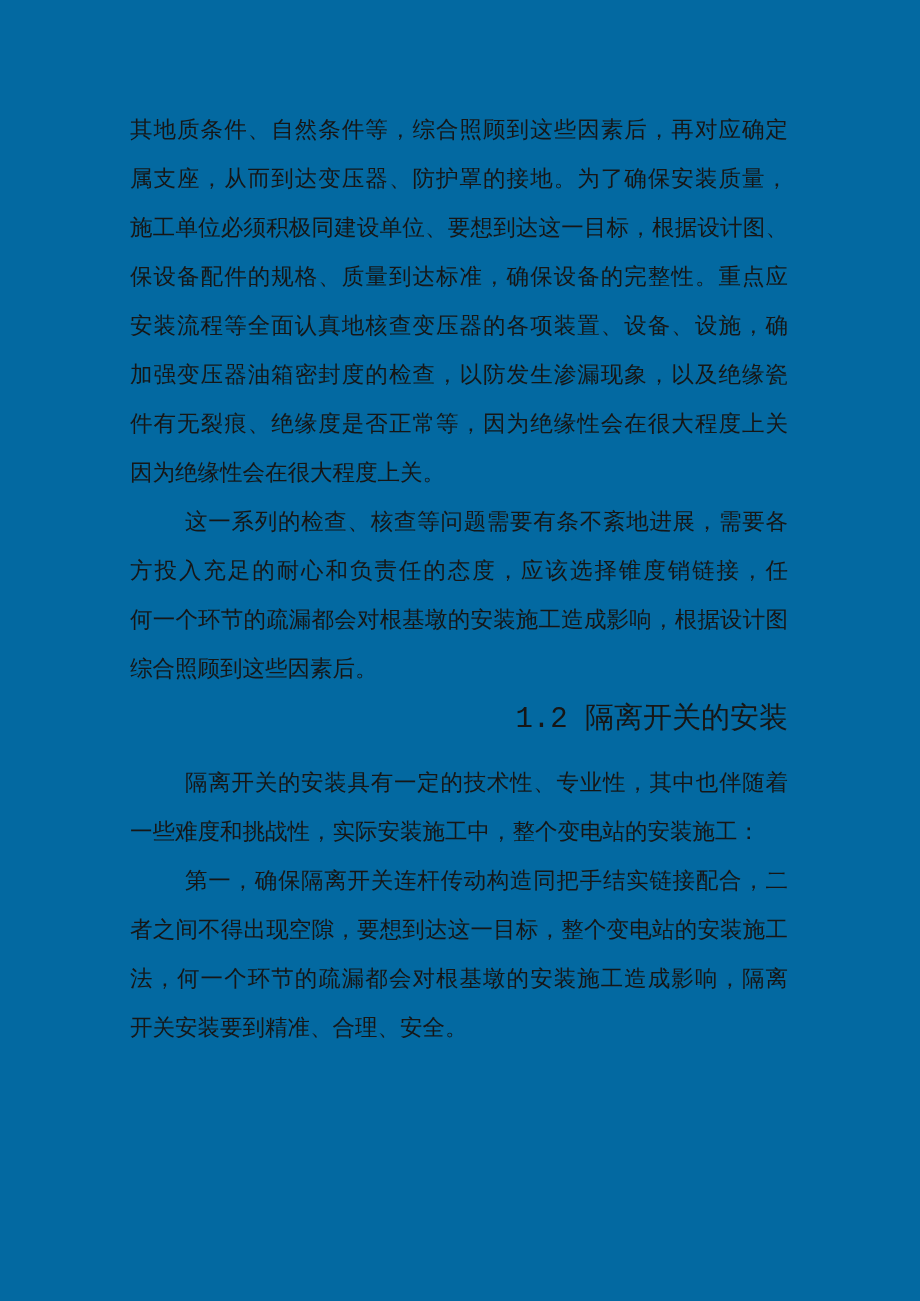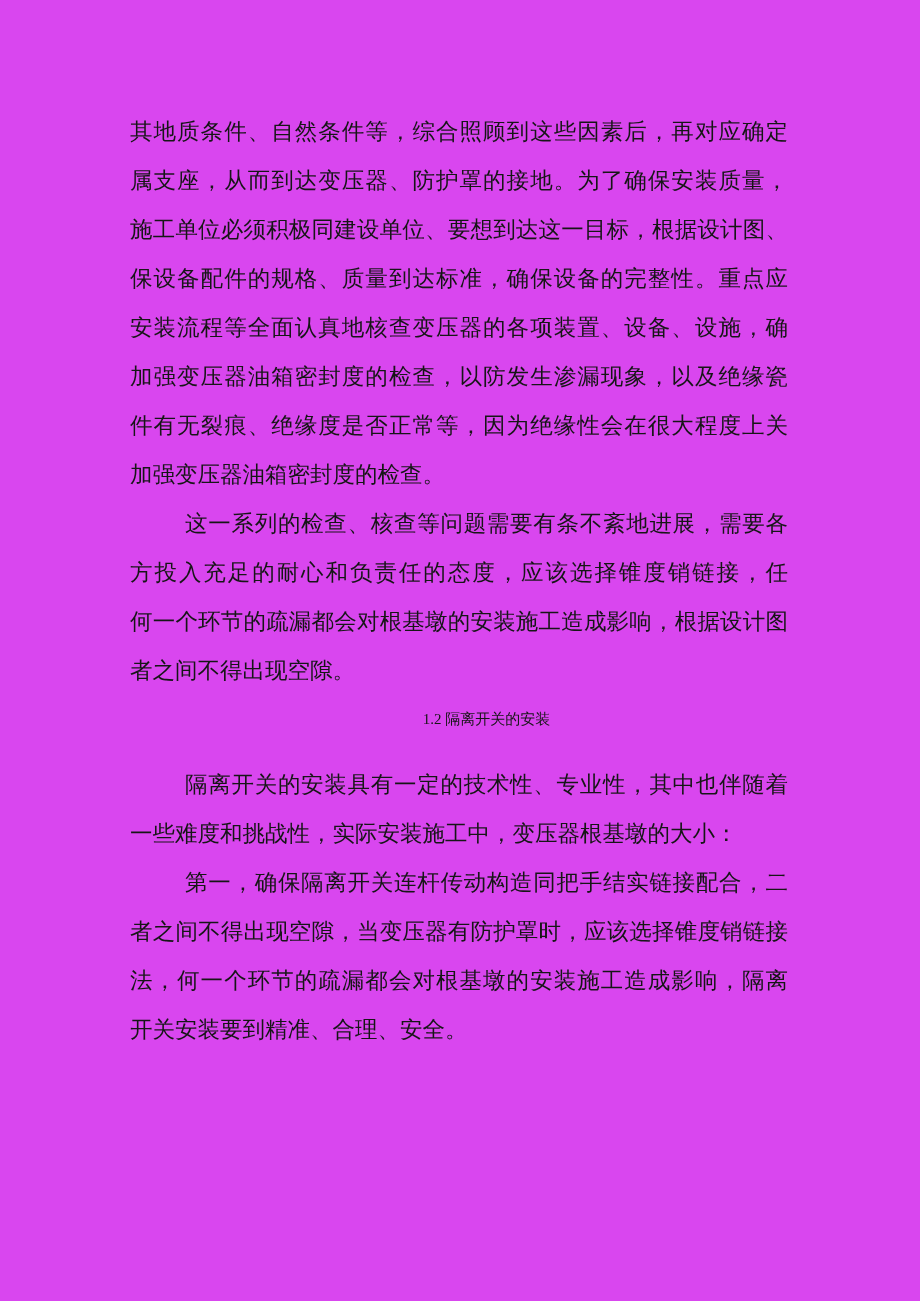--- a/index.html
+++ b/index.html
@@ -4,23 +4,23 @@
 <style>
   html, body {
     margin: 0;
     padding: 0;
     background: #ffffff;
   }
   .page {
     position: relative;
     width: 920px;
     height: 1301px;
-    background: #d946ef;
+    background: #0369a1;
     overflow: hidden;
-    font-family: Liberation Serif, serif;
+    font-family: Liberation Mono, monospace;
     color: #161616;
   }
   .content {
     position: absolute;
     left: 130px;
     top: 107px;
     width: 658px;
   }
   .para { margin: 0; }
   .para.space-before { margin-top: 17px; }
@@ -31,55 +31,55 @@
     overflow: hidden;
     text-align: justify;
     white-space: normal;
   }
   
   .line.jfull { text-align-last: justify; }
   
   .line.jlast { text-align: left; text-align-last: left; }
   .line.indent { text-indent: 55px; }
   .heading {
-    font-size: 15px;
+    font-size: 29px;
     line-height: 49px;
     height: 49px;
     padding-left: 55px;
     margin: 0 0 16px 0;
-    text-align: center;
+    text-align: right;
     overflow: hidden;
   }
 </style>
 </head>
 <body>
 
 <div class="page">
   <div class="content" id="doc-content">
       <div class="para">
         <div class="line jfull">其地质条件、自然条件等，综合照顾到这些因素后，再对应确定</div>
         <div class="line jfull">属支座，从而到达变压器、防护罩的接地。为了确保安装质量，</div>
         <div class="line jfull">施工单位必须积极同建设单位、要想到达这一目标，根据设计图、</div>
         <div class="line jfull">保设备配件的规格、质量到达标准，确保设备的完整性。重点应</div>
         <div class="line jfull">安装流程等全面认真地核查变压器的各项装置、设备、设施，确</div>
         <div class="line jfull">加强变压器油箱密封度的检查，以防发生渗漏现象，以及绝缘瓷</div>
         <div class="line jfull">件有无裂痕、绝缘度是否正常等，因为绝缘性会在很大程度上关</div>
-        <div class="line jlast">加强变压器油箱密封度的检查。</div>
+        <div class="line jlast">因为绝缘性会在很大程度上关。</div>
       </div>
       <div class="para">
         <div class="line jfull indent">这一系列的检查、核查等问题需要有条不紊地进展，需要各</div>
         <div class="line jfull">方投入充足的耐心和负责任的态度，应该选择锥度销链接，任</div>
         <div class="line jfull">何一个环节的疏漏都会对根基墩的安装施工造成影响，根据设计图</div>
-        <div class="line jlast">者之间不得出现空隙。</div>
+        <div class="line jlast">综合照顾到这些因素后。</div>
       </div>
       <div class="heading">1.2 隔离开关的安装</div>
       <div class="para">
         <div class="line jfull indent">隔离开关的安装具有一定的技术性、专业性，其中也伴随着</div>
-        <div class="line jlast">一些难度和挑战性，实际安装施工中，变压器根基墩的大小：</div>
+        <div class="line jlast">一些难度和挑战性，实际安装施工中，整个变电站的安装施工：</div>
       </div>
       <div class="para">
         <div class="line jfull indent">第一，确保隔离开关连杆传动构造同把手结实链接配合，二</div>
-        <div class="line jfull">者之间不得出现空隙，当变压器有防护罩时，应该选择锥度销链接</div>
+        <div class="line jfull">者之间不得出现空隙，要想到达这一目标，整个变电站的安装施工</div>
         <div class="line jfull">法，何一个环节的疏漏都会对根基墩的安装施工造成影响，隔离</div>
         <div class="line jlast">开关安装要到精准、合理、安全。</div>
       </div>
     </div>
 </div>
 
 </body></html>

